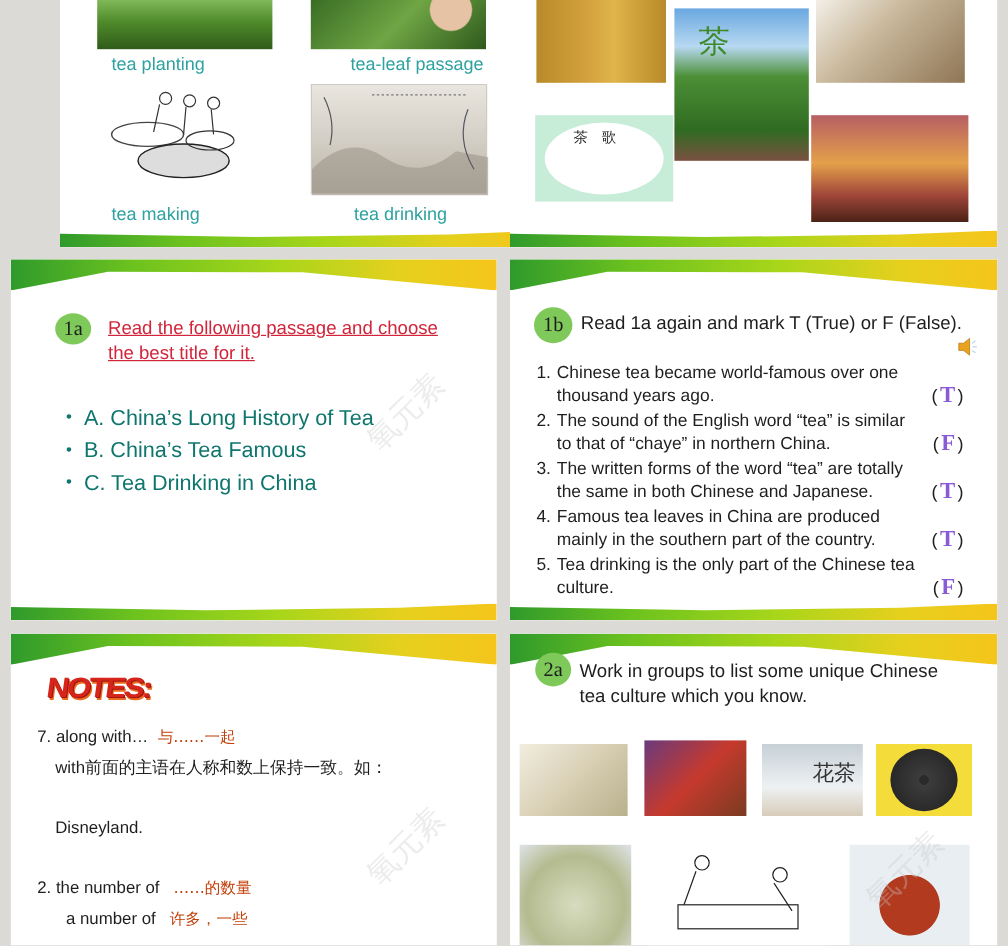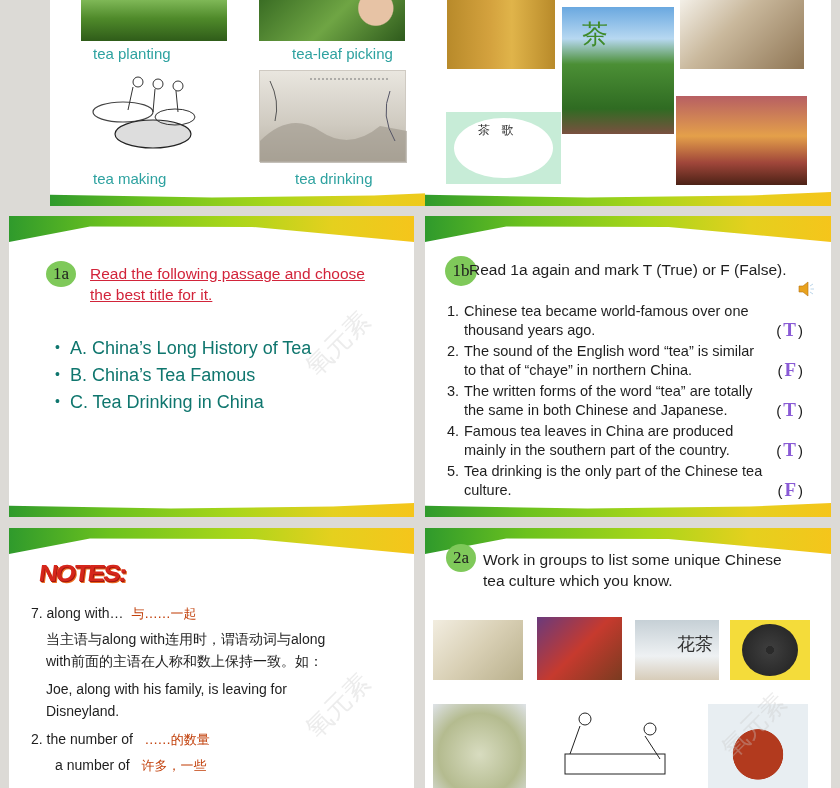--- a/index.html
+++ b/index.html
@@ -71,21 +71,21 @@
 
   .watermark { position: absolute; color: rgba(200,200,200,0.35); font-size: 26px; transform: rotate(-45deg); font-family: "DejaVu Sans", sans-serif; }
 </style>
 </head>
 <body>
 
 <div class="slide s1">
   <div class="photo pic-field" style="left:31px;top:0;width:146px;height:41px;"></div>
   <div class="photo pic-leaf" style="left:209px;top:0;width:146px;height:41px;"></div>
   <div class="teal-caption" style="left:43px;top:45px;">tea planting</div>
-  <div class="teal-caption" style="left:242px;top:45px;">tea-leaf picking</div>
+  <div class="teal-caption" style="left:242px;top:45px;">tea-leaf passage</div>
 
   <div class="photo pic-sketch" style="left:33px;top:72px;width:136px;height:90px;">
     <svg width="136" height="90" viewBox="0 0 136 90">
       <ellipse cx="40" cy="40" rx="30" ry="10" fill="none" stroke="#444" stroke-width="1.2"></ellipse>
       <ellipse cx="70" cy="62" rx="38" ry="14" fill="#ddd" stroke="#222" stroke-width="1.2"></ellipse>
       <ellipse cx="92" cy="45" rx="20" ry="8" fill="none" stroke="#333"></ellipse>
       <circle cx="55" cy="10" r="5" fill="none" stroke="#333"></circle>
       <circle cx="75" cy="12" r="5" fill="none" stroke="#333"></circle>
       <circle cx="95" cy="14" r="5" fill="none" stroke="#333"></circle>
       <path d="M50 15 L45 38 M72 17 L70 40 M93 19 L95 40" stroke="#333" fill="none"></path>
@@ -103,21 +103,21 @@
   <div class="teal-caption" style="left:245px;top:170px;">tea drinking</div>
   <div class="band-bottom"></div>
 </div>
 
 <div class="slide s2">
   <div class="photo pic-scroll" style="left:22px;top:0;width:108px;height:69px;"></div>
   <div class="photo pic-teafield" style="left:137px;top:7px;width:112px;height:127px;">
     <span style="position:absolute;left:20px;top:10px;font-size:26px;color:#3f8a2a;font-family:'DejaVu Serif',serif;">茶</span>
   </div>
   <div class="photo pic-sage" style="left:255px;top:0;width:124px;height:69px;"></div>
-  <div class="photo pic-calli" style="left:21px;top:112px;width:115px;height:72px;">
+  <div class="photo pic-calli" style="left:21px;top:96px;width:115px;height:72px;">
     <div class="oval"></div>
     <span style="position:absolute;left:32px;top:10px;font-size:12px;color:#222;font-family:'DejaVu Serif',serif;">茶 &nbsp; 歌</span>
   </div>
   <div class="photo pic-dance" style="left:251px;top:96px;width:131px;height:89px;"></div>
   <div class="band-bottom"></div>
 </div>
 
 <div class="slide s3">
   <div class="band-top"></div>
   <div class="badge" style="left:37px;top:45px;width:30px;height:26px;">1a</div>
@@ -130,21 +130,21 @@
     <li>B. China’s Tea Famous</li>
     <li>C. Tea Drinking in China</li>
   </ul>
   <div class="watermark" style="left:290px;top:110px;">氧元素</div>
   <div class="band-bottom"></div>
 </div>
 
 <div class="slide s4">
   <div class="band-top"></div>
   <div class="badge" style="left:20px;top:40px;width:32px;height:30px;">1b</div>
-  <div class="instr-black" style="left:44px;top:44px;">Read 1a again and mark T (True) or F (False).</div>
+  <div class="instr-black" style="left:59px;top:44px;">Read 1a again and mark T (True) or F (False).</div>
   <svg class="speaker" viewBox="0 0 18 18">
     <path d="M2 6 H6 L11 2 V16 L6 12 H2 Z" fill="#e8a21e" stroke="#b57410" stroke-width="0.6"></path>
     <path d="M13 6 L16 4 M13.5 9 H17 M13 12 L16 14" stroke="#bcd6ea" stroke-width="1"></path>
   </svg>
   <ol class="tf-list">
     <li class="tf-item">
       <span class="num">1.</span>
       <span class="txt">Chinese tea became world-famous over one thousand years ago.</span>
       <span class="ans"><span>(</span><b>T</b><span>)</span></span>
     </li>
@@ -172,25 +172,23 @@
   <div class="band-bottom"></div>
 </div>
 
 <div class="slide s5">
   <div class="band-top"></div>
   <div class="notes-title">NOTES:</div>
   <div class="note" style="left:22px;top:74px;">
     <span>7. along with…</span>&nbsp;&nbsp;<span class="cn">与……一起</span>
   </div>
   <div class="note" style="left:37px;top:100px;">
-    <div>当主语与along with连用时，谓语动词与along</div>
     <div>with前面的主语在人称和数上保持一致。如：</div>
   </div>
   <div class="note" style="left:37px;top:150px;">
-    <div>Joe, along with his family, is leaving for</div>
     <div>Disneyland.</div>
   </div>
   <div class="note" style="left:22px;top:200px;">
     <span>2. the number of</span>&nbsp;&nbsp;&nbsp;<span class="cn">……的数量</span>
   </div>
   <div class="note" style="left:46px;top:226px;">
     <span>a number of</span>&nbsp;&nbsp;&nbsp;<span class="cn">许多，一些</span>
   </div>
   <div class="watermark" style="left:290px;top:160px;">氧元素</div>
 </div>

